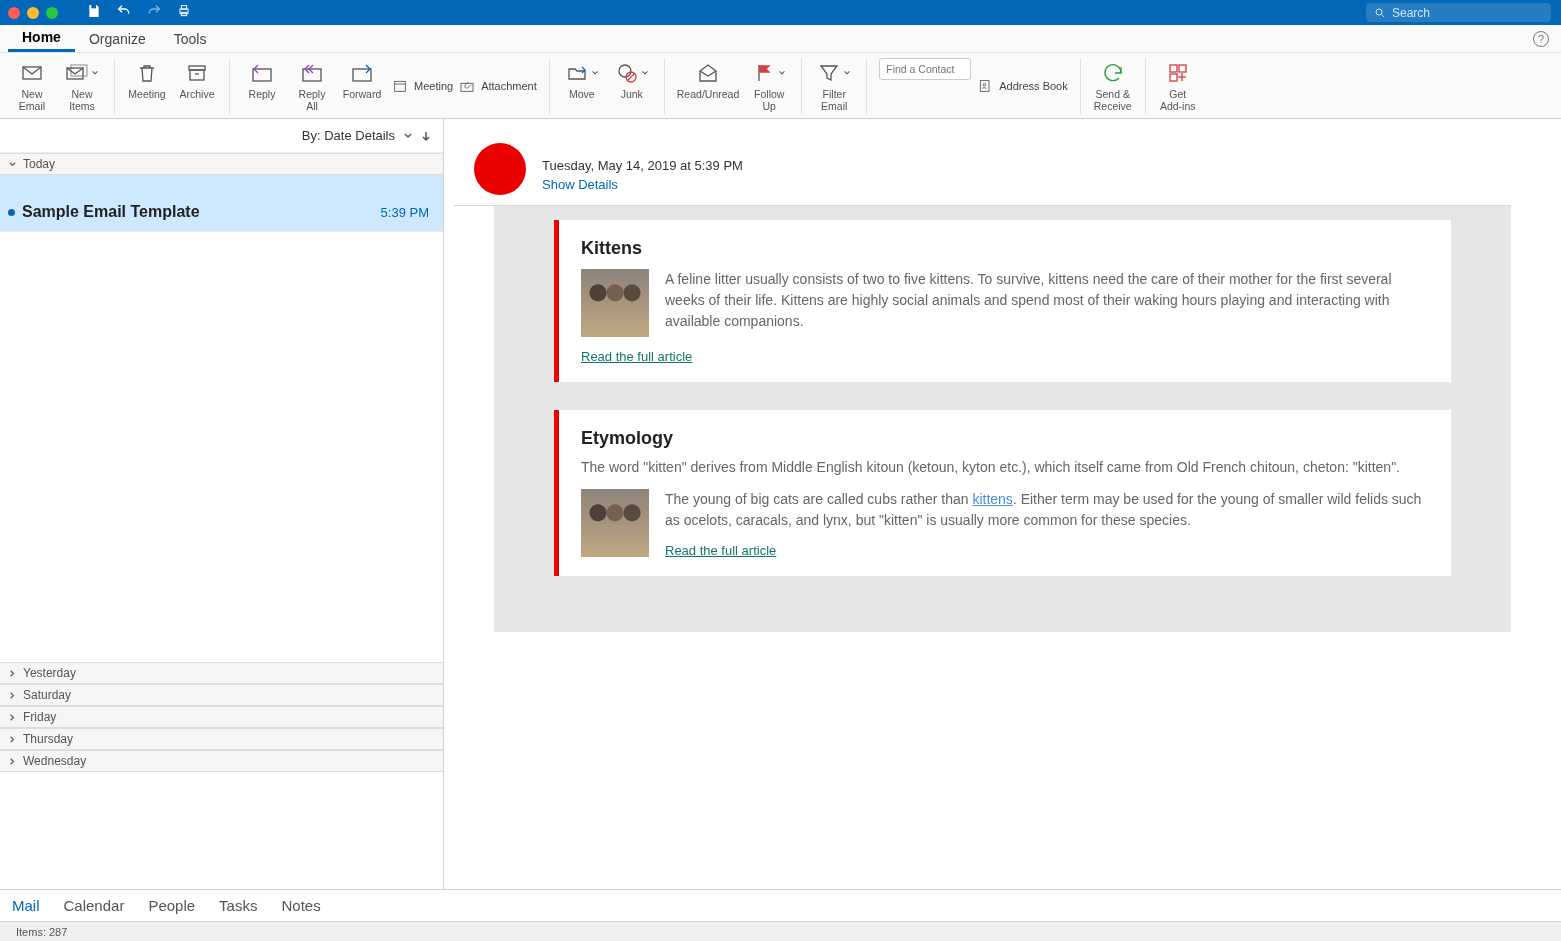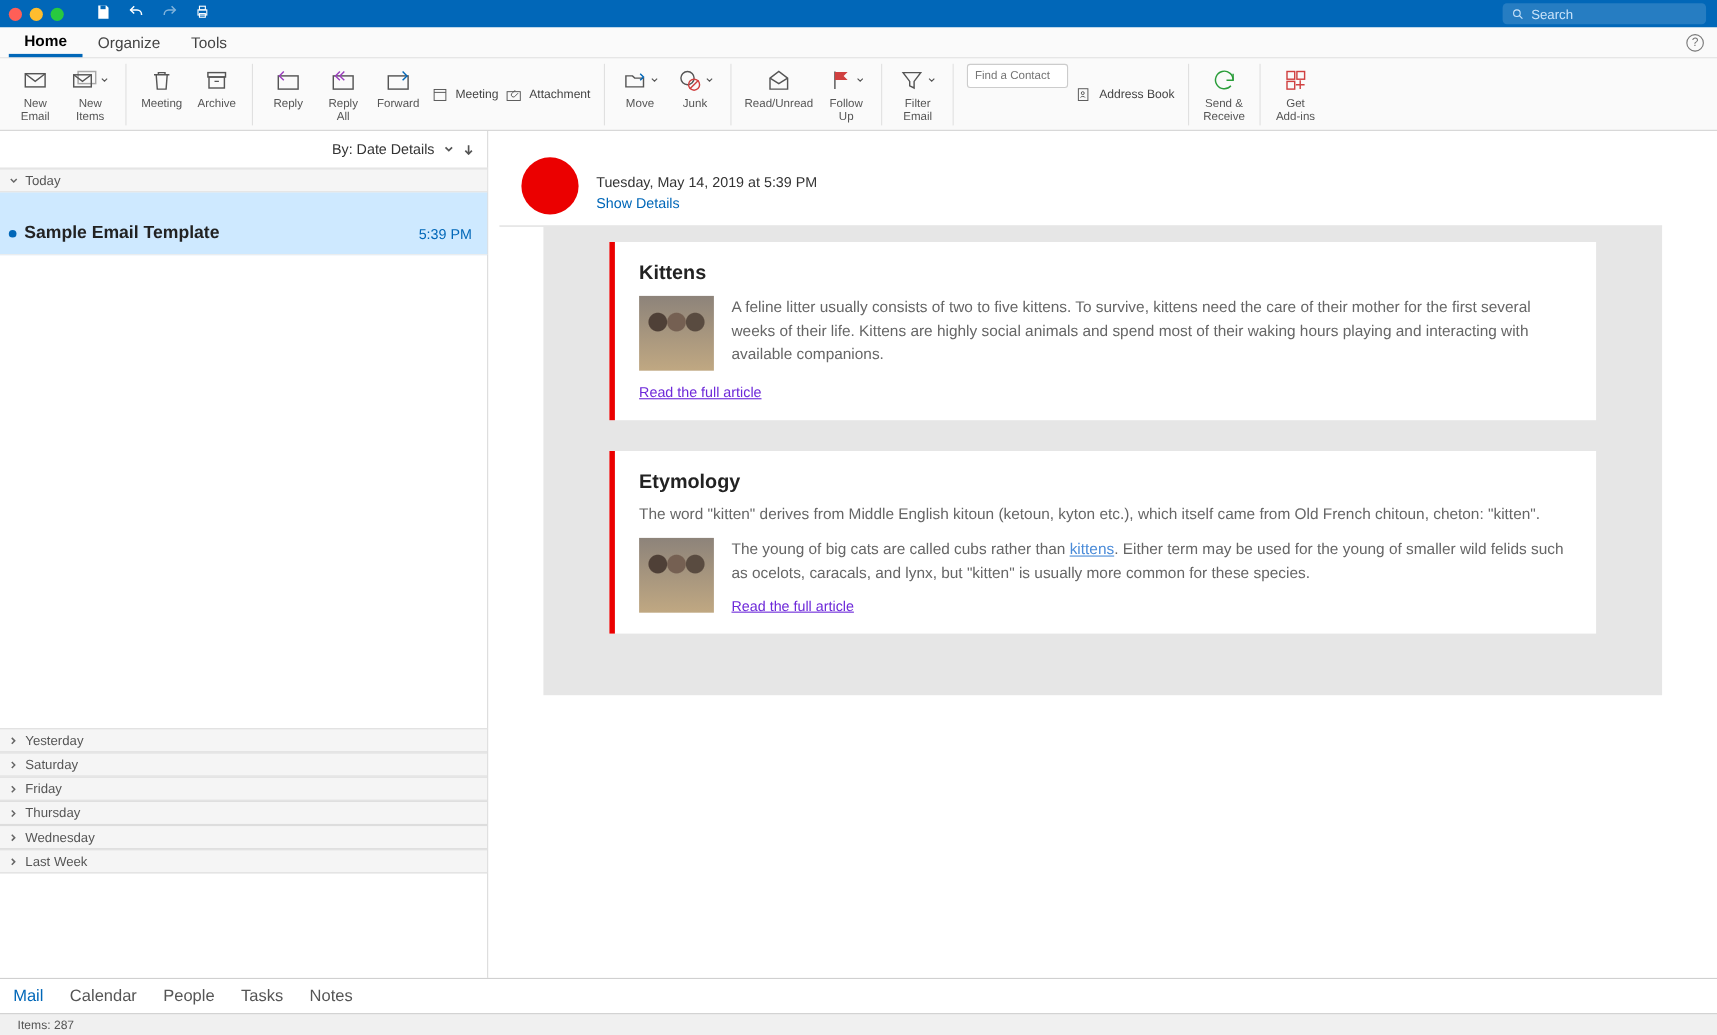--- a/index.html
+++ b/index.html
@@ -281,21 +281,21 @@
       background: linear-gradient(180deg,#8d837a 0%, #c0a882 100%);
       position:relative; overflow:hidden;
     }
     .thumb::before {
       content:""; position:absolute; inset:0;
       background: radial-gradient(circle at 25% 35%, #4f4037 0 8px, transparent 9px),
                   radial-gradient(circle at 50% 35%, #756052 0 8px, transparent 9px),
                   radial-gradient(circle at 75% 35%, #594b40 0 8px, transparent 9px);
     }
     .article-row p { font-size:14px; color:#666; line-height:1.5; }
-    .read-link { display:inline-block; margin-top:12px; font-size:13px; color:#6d28d9; text-decoration:underline; cursor:pointer; }
+    .read-link { display:inline-block; margin-top:12px; font-size:13px; color:#0f766e; text-decoration:underline; cursor:pointer; }
     .inline-link { color:#4a8bd8; text-decoration:underline; cursor:pointer; }
   </style>
 </head>
 <body>
 
 <div class="titlebar">
   <div class="traffic-lights">
     <div class="dot dot-red"></div>
     <div class="dot dot-yellow"></div>
     <div class="dot dot-green"></div>
@@ -606,26 +606,20 @@
               <path d="M3 2l3 3-3 3"></path>
             </svg>
             <span>Thursday</span>
           </div>
         <div class="group-header">
             <svg viewBox="0 0 10 10">
               <path d="M3 2l3 3-3 3"></path>
             </svg>
             <span>Wednesday</span>
           </div>
-        <div class="group-header">
-            <svg viewBox="0 0 10 10">
-              <path d="M3 2l3 3-3 3"></path>
-            </svg>
-            <span>Last Week</span>
-          </div>
       </div>
     </div>
   </div>
 
   <div class="reading-pane">
     <div class="msg-header">
       <div class="avatar-circle"></div>
       <div class="msg-meta">
         <div>Tuesday, May 14, 2019 at 5:39 PM</div>
         <div class="show-details">Show Details</div>

